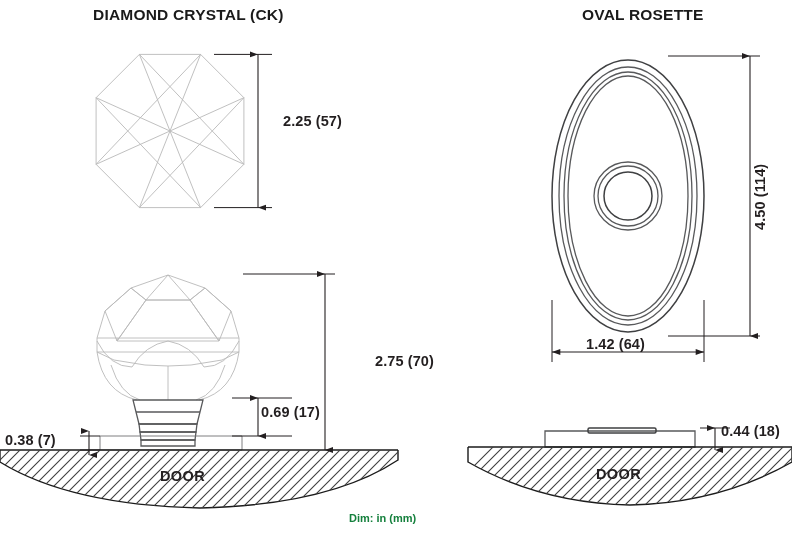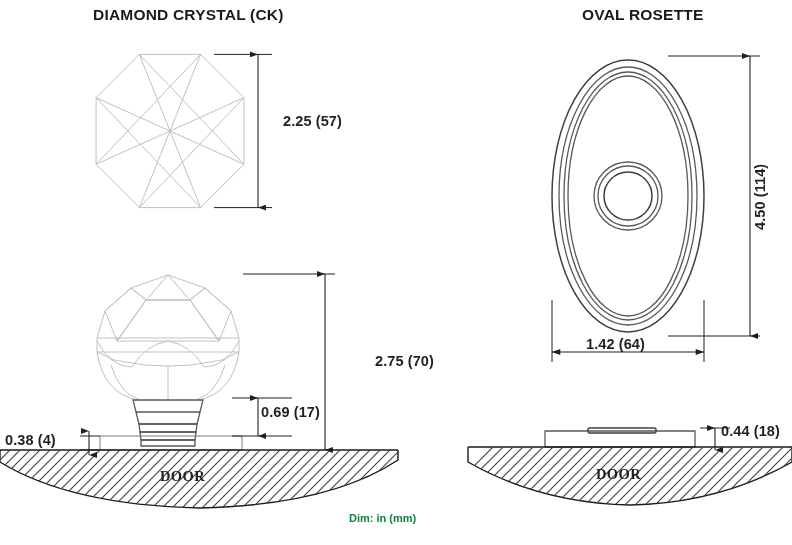--- a/index.html
+++ b/index.html
@@ -15,21 +15,21 @@
   }
   #title-left{left:93px;top:6px;}
   #title-right{left:582px;top:6px;}
   .dimtext{
     position:absolute;font-weight:bold;font-size:14.5px;color:#231f20;
     white-space:nowrap;letter-spacing:.1px;
   }
   .dimtext.vert{transform-origin:left top;transform:rotate(-90deg);}
   .doorlabel{
     position:absolute;font-weight:bold;font-size:14.5px;color:#231f20;
-    white-space:nowrap;letter-spacing:.4px;font-family:Liberation Serif, serif;
+    white-space:nowrap;letter-spacing:.4px;
   }
   #footer-note{
     position:absolute;left:349px;top:512px;font-weight:bold;font-size:11px;
     color:#15803d;white-space:nowrap;
   }
   svg{position:absolute;left:0;top:0;}
   .thin{fill:none;stroke:#b9b9b9;stroke-width:0.9;}
   .med{fill:none;stroke:#58595b;stroke-width:1.3;}
   .med2{fill:none;stroke:#3f4042;stroke-width:1.5;}
   .dim{fill:none;stroke:#231f20;stroke-width:1.1;}
@@ -291,21 +291,21 @@
       <line class="dim" x1="715" y1="428" x2="715" y2="450" marker-start="url(#arrDn)" marker-end="url(#arrUp)"></line>
     </g>
   </svg>
 
   <div class="dimtext" style="left:259px;top:113px;padding-left:24px;">2.25 (57)</div>
 
   <div class="dimtext" style="left:327px;top:353px;margin-left:48px;">2.75 (70)</div>
 
   <div class="dimtext" style="left:261px;top:404px;">0.69 (17)</div>
 
-  <div class="dimtext" style="left:5px;top:432px;">0.38 (4)</div>
+  <div class="dimtext" style="left:5px;top:432px;">0.38 (7)</div>
 
   <div class="dimtext vert" style="left:752px;top:230px;">4.50 (114)</div>
 
   <div class="dimtext" style="left:586px;top:336px;">1.42 (64)</div>
 
   <div class="dimtext" style="left:721px;top:423px;">0.44 (18)</div>
 
   <div class="doorlabel" style="left:160px;top:468px;">DOOR</div>
 
   <div class="doorlabel" style="left:596px;top:466px;">DOOR</div>

